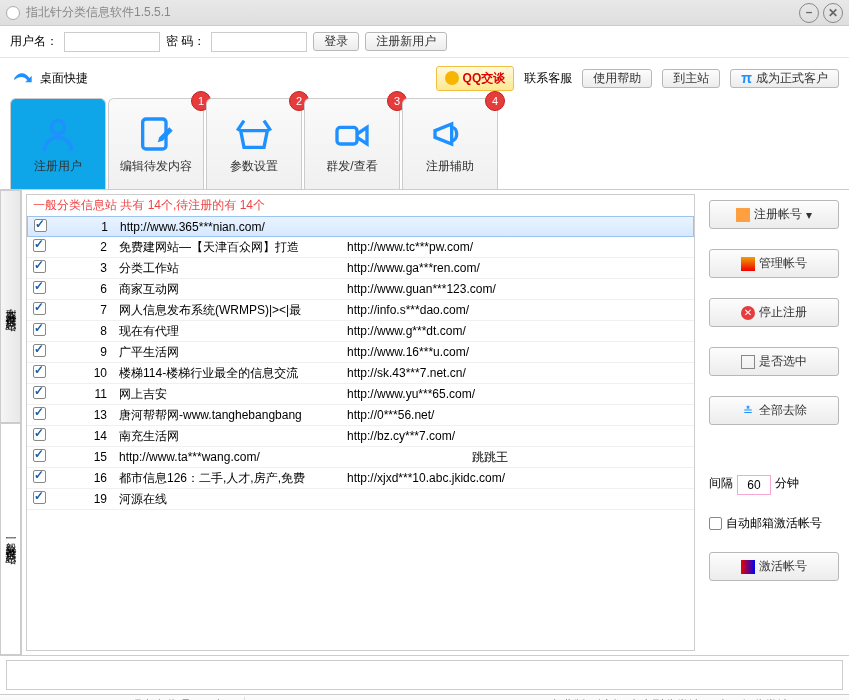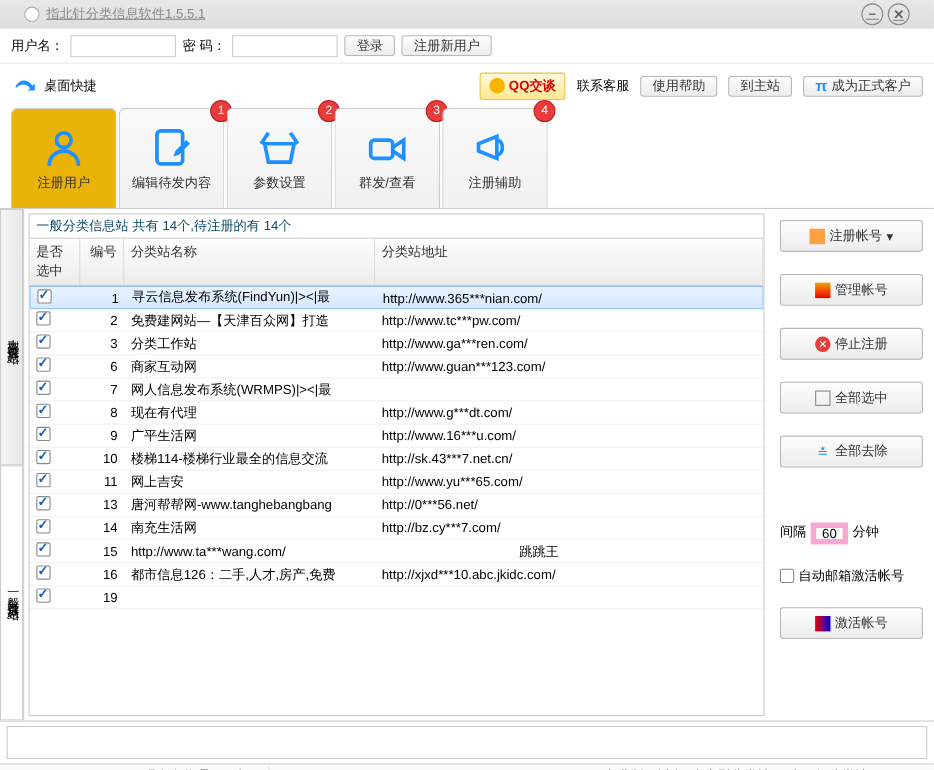--- a/index.html
+++ b/index.html
@@ -1,64 +1,64 @@
 <!DOCTYPE html>
 <html><head>
 <meta charset="utf-8">
 <style>
 * { box-sizing: border-box; margin: 0; padding: 0; font-family: "Microsoft YaHei", Arial, sans-serif; font-size: 12px; }
 body { background: #fff; width: 849px; height: 700px; overflow: hidden; }
 
-.titlebar { height: 26px; background: linear-gradient(#e8e8e8, #dedede); border-bottom: 1px solid #ccc; display: flex; align-items: center; padding: 0 22px; color: #888; text-decoration: underline; }
+.titlebar { height: 26px; background: linear-gradient(#e8e8e8, #dedede); border-bottom: 1px solid #ccc; display: flex; align-items: center; padding: 0 6px; color: #888; }
 .titlebar .ticon { width: 14px; height: 14px; border: 1px solid #aaa; border-radius: 50%; margin-right: 6px; background: #fff; }
 .titlebar .spacer { flex: 1; }
 .win-btn { width: 20px; height: 20px; border: 1.5px solid #888; border-radius: 50%; margin-left: 4px; display: flex; align-items: center; justify-content: center; color: #666; font-weight: bold; cursor: pointer; }
 
 .loginbar { height: 32px; background: #fff; border-bottom: 1px solid #e5e5e5; display: flex; align-items: center; padding: 0 10px; gap: 6px; }
 .loginbar input[type=text], .loginbar input[type=password] { border: 1px solid #ccc; height: 20px; width: 96px; padding: 0 4px; }
 .btn { border: 1px solid #b8b8b8; background: linear-gradient(#fdfdfd,#ececec); padding: 0 10px; border-radius: 3px; cursor: pointer; display: inline-flex; align-items: center; gap: 4px; color: #333; }
 
 .toolbar { height: 40px; background: #fff; display: flex; align-items: center; padding: 0 10px; gap: 10px; }
 .desk-btn { display: flex; align-items: center; gap: 4px; cursor: pointer; }
 .arrow-icon { width: 26px; height: 26px; }
 .toolbar .spacer { flex: 1; }
 .qq-btn { border: 1px solid #f0c040; background: linear-gradient(#fff8e0,#ffe890); padding: 3px 8px; border-radius: 3px; display: flex; align-items: center; gap: 4px; cursor: pointer; }
 .qq-dot { width: 14px; height: 14px; background: #f7b500; border-radius: 50%; }
 .pi { color: #1e90ff; font-weight: bold; font-size: 14px; }
 
 .tabstrip { height: 92px; display: flex; border-bottom: 1px solid #ccc; padding-left: 10px; background: #fff; }
 .bigtab { width: 96px; border: 1px solid #ccc; border-bottom: none; margin-right: 2px; border-top-left-radius: 6px; border-top-right-radius: 6px; display: flex; flex-direction: column; align-items: center; justify-content: center; position: relative; cursor: pointer; background: linear-gradient(#fafafa,#f0f0f0); }
-.bigtab.active { background: #eab308; }
+.bigtab.active { background: #0ea5e9; }
 .bigtab .badge { position: absolute; top: -8px; right: -8px; width: 20px; height: 20px; background: #e63c3c; color: #fff; border-radius: 50%; display: flex; align-items: center; justify-content: center; font-size: 11px; border: 1px solid #c02020; }
 .bigtab svg { width: 40px; height: 40px; }
 .bigtab .lbl { margin-top: 4px; color: #333; }
 
 .workarea { display: flex; height: 466px; border-bottom: 1px solid #ccc; }
 .vtabs { width: 22px; display: flex; flex-direction: column; border-right: 1px solid #ccc; }
 .vtab { flex: 1; writing-mode: vertical-rl; text-orientation: upright; display: flex; align-items: center; justify-content: center; border: 1px solid #ccc; background: linear-gradient(90deg,#f5f5f5,#e8e8e8); cursor: pointer; letter-spacing: 2px; font-size: 11px; }
 .vtab.active { background: #fff; }
 
 .gridwrap { flex: 1; display: flex; flex-direction: column; border: 1px solid #ccc; margin: 4px; }
-.grid-summary { padding: 2px 6px; color: #0c4a6e; }
+.grid-summary { padding: 2px 6px; color: #ef4444; }
 .grid-head { display: flex; background: linear-gradient(#fdfdfd,#ececec); border-top: 1px solid #ccc; border-bottom: 1px solid #ccc; }
 .gh { padding: 4px 6px; border-right: 1px solid #ddd; font-weight: normal; color: #333; }
 .c-sel { width: 46px; } .c-num { width: 40px; text-align: right; } .c-name { width: 228px; } .c-url { flex: 1; }
 .grid-body { flex: 1; overflow-y: scroll; }
 .row { display: flex; align-items: center; border-bottom: 1px solid #f0f0f0; height: 21px; }
 .row.selected { background: linear-gradient(#eaf3ff,#d6e9ff); border: 1px solid #9cc3f0; }
 .cell { padding: 2px 6px; overflow: hidden; white-space: nowrap; text-overflow: ellipsis; }
 .cell.c-num { text-align: right; }
 .chk { appearance: none; width: 13px; height: 13px; border: 1px solid #888; border-radius: 2px; position: relative; cursor: pointer; background:#fff; }
 .chk:checked::after { content: "✓"; position: absolute; top: -3px; left: 0; color: #1a5fab; font-size: 12px; font-weight: bold; }
 
 .sidepanel { width: 150px; padding: 10px; display: flex; flex-direction: column; gap: 20px; }
 .sidepanel .btn { width: 100%; justify-content: center; padding: 5px 4px; }
 .side-icon { width: 14px; height: 14px; display: inline-block; }
 .interval-row { display: flex; align-items: flex-start; gap: 4px; margin-top: 30px; }
-.interval-row input { width: 34px; border: 5px solid #f9a8d4; height: 20px; text-align: center; }
+.interval-row input { width: 34px; border: 1px solid #f9a8d4; height: 20px; text-align: center; }
 .checkbox-row { display: flex; align-items: center; gap: 4px; }
 
 .log { height: 30px; border: 1px solid #ccc; margin: 4px 6px; background: #fff; }
 .statusbar { height: 22px; border-top: 1px solid #ccc; display: flex; align-items: center; background: linear-gradient(#fdfdfd,#ececec); color: #555; }
 .statusbar .stat { padding: 0 20px; border-right: 1px solid #ddd; }
 .statusbar .stat.proxy { margin-left: 110px; }
 .statusbar .stat.right { margin-left: auto; border-right: none; margin-right: 40px; }
 
 .stop-icon { background:#e63c3c; border-radius:50%; width:14px;height:14px; display:flex; align-items:center; justify-content:center; color:#fff; font-size:10px;}
 </style>
@@ -144,31 +144,24 @@
 </div>
 
 <div class="workarea">
   <div class="vtabs">
     <div class="vtab">大型分类信息站</div>
     <div class="vtab active">一般分类信息站</div>
   </div>
 
   <div class="gridwrap">
     <div class="grid-summary">一般分类信息站 共有 14个,待注册的有 14个</div>
-    <div class="grid-head">
-      <div class="gh c-sel">是否选中</div>
-      <div class="gh c-num">编号</div>
-      <div class="gh c-name">分类站名称</div>
-      <div class="gh c-url">分类站地址</div>
-    </div>
     <div class="grid-body" id="grid-body">
         <div class="row selected">
           <div class="cell c-sel"><input type="checkbox" class="chk" checked="" style=""></div>
           <div class="cell c-num">1</div>
-          <div class="cell c-name">寻云信息发布系统(FindYun)|&gt;&lt;|最</div>
           <div class="cell c-url">http://www.365***nian.com/</div>
         </div>
         <div class="row">
           <div class="cell c-sel"><input type="checkbox" class="chk" checked="" style=""></div>
           <div class="cell c-num">2</div>
           <div class="cell c-name">免费建网站—【天津百众网】打造</div>
           <div class="cell c-url">http://www.tc***pw.com/</div>
         </div>
         <div class="row">
           <div class="cell c-sel"><input type="checkbox" class="chk" checked="" style=""></div>
@@ -179,20 +172,21 @@
         <div class="row">
           <div class="cell c-sel"><input type="checkbox" class="chk" checked="" style=""></div>
           <div class="cell c-num">6</div>
           <div class="cell c-name">商家互动网</div>
           <div class="cell c-url">http://www.guan***123.com/</div>
         </div>
         <div class="row">
           <div class="cell c-sel"><input type="checkbox" class="chk" checked="" style=""></div>
           <div class="cell c-num">7</div>
           <div class="cell c-name">网人信息发布系统(WRMPS)|&gt;&lt;|最</div>
+          <div class="cell c-url">http://info.s***dao.com/</div>
         </div>
         <div class="row">
           <div class="cell c-sel"><input type="checkbox" class="chk" checked="" style=""></div>
           <div class="cell c-num">8</div>
           <div class="cell c-name">现在有代理</div>
           <div class="cell c-url">http://www.g***dt.com/</div>
         </div>
         <div class="row">
           <div class="cell c-sel"><input type="checkbox" class="chk" checked="" style=""></div>
           <div class="cell c-num">9</div>
@@ -231,41 +225,42 @@
         </div>
         <div class="row">
           <div class="cell c-sel"><input type="checkbox" class="chk" checked="" style=""></div>
           <div class="cell c-num">16</div>
           <div class="cell c-name">都市信息126：二手,人才,房产,免费</div>
           <div class="cell c-url">http://xjxd***10.abc.jkidc.com/</div>
         </div>
         <div class="row">
           <div class="cell c-sel"><input type="checkbox" class="chk" checked="" style=""></div>
           <div class="cell c-num">19</div>
+          <div class="cell c-name">河源在线</div>
         </div>
       </div>
   </div>
 
   <div class="sidepanel">
     <button class="btn">
         <span class="side-icon" style="background:#ffa040"></span>
         <span>注册帐号</span>
         <span>▾</span>
       </button>
     <button class="btn">
         <span class="side-icon" style="background:linear-gradient(#f0a000,#f00000)"></span>
         <span>管理帐号</span>
       </button>
     <button class="btn">
         <span class="stop-icon">✕</span>
         <span>停止注册</span>
       </button>
     <button class="btn">
         <span class="side-icon" style="border:1px solid #888"></span>
-        <span>全部选中</span>
+        <span>是否选中</span>
       </button>
     <button class="btn">
         <span class="side-icon" style="color:#1e90ff">≛</span>
         <span>全部去除</span>
       </button>
     <div class="interval-row">
       <span>间隔</span>
       <input type="text" value="60" style="">
       <span>分钟</span>
     </div>

